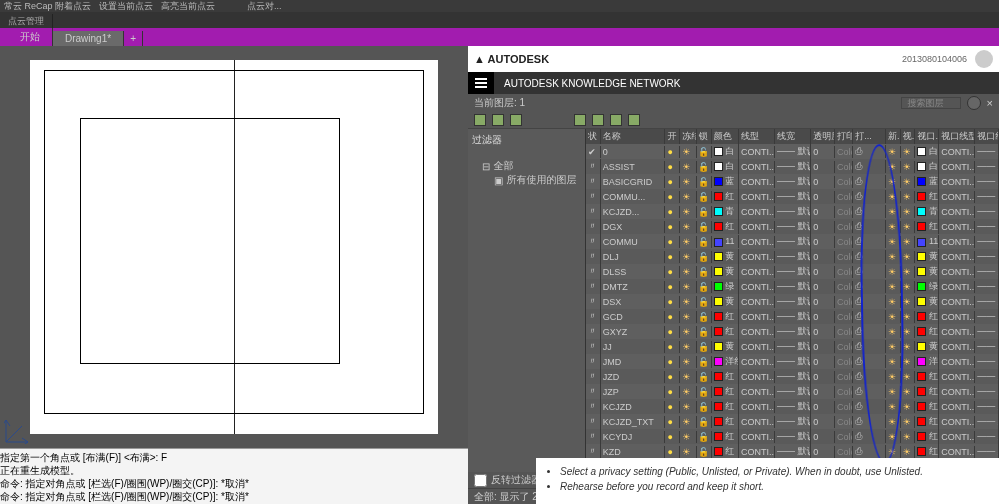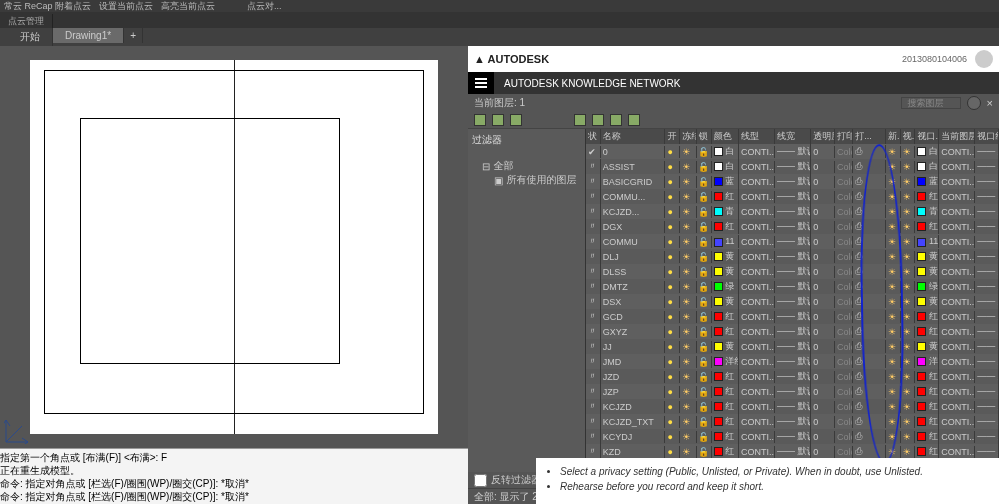--- a/index.html
+++ b/index.html
@@ -1,21 +1,21 @@
 <!DOCTYPE html>
 <html><head>
 <meta charset="utf-8">
 <style>
 *{box-sizing:border-box;margin:0;padding:0;font-family:"Microsoft YaHei",Arial,sans-serif}
 body{background:#555;width:999px;height:504px;overflow:hidden;font-size:10px;color:#ccc;position:relative}
 .top-menu{height:12px;background:#3a3a3a;display:flex;align-items:center;padding:0 4px;font-size:9px;color:#bbb}
 .top-menu span{margin-right:8px}
 .ribbon{height:16px;background:#333;display:flex;align-items:flex-end}
 .rib-group{border-right:1px solid #222;padding:0 8px;height:14px;display:flex;align-items:center;font-size:9px;color:#aaa}
-.tabbar{height:18px;background:#404040;display:flex;align-items:flex-start;padding-left:8px}
+.tabbar{height:18px;background:#a21caf;display:flex;align-items:flex-end;padding-left:8px}
 .tab{padding:2px 12px;font-size:10px;color:#ccc;border-right:1px solid #333}
 .tab.active{background:#6a6a6a}
 .tab.plus{padding:2px 6px}
 .main{display:flex;height:calc(100% - 46px)}
 .left{flex:0 0 468px;display:flex;flex-direction:column;position:relative}
 .canvas{flex:1;background:#fff;margin:14px 30px;position:relative}
 .rect1{position:absolute;border:1px solid #000;left:14px;top:10px;right:14px;bottom:20px}
 .rect2{position:absolute;border:1px solid #000;left:50px;top:58px;width:260px;height:246px}
 .vline{position:absolute;border-left:1px solid #222;left:50%;top:0;bottom:0}
 .ucs{position:absolute;left:4px;bottom:60px;width:30px;height:30px}
@@ -148,21 +148,21 @@
             <div class="c-lk">锁</div>
             <div class="c-co">颜色</div>
             <div class="c-lt">线型</div>
             <div class="c-lw">线宽</div>
             <div class="c-tr">透明度</div>
             <div class="c-pl">打印...</div>
             <div class="c-ps">打...</div>
             <div class="c-nw">新...</div>
             <div class="c-vf">视...</div>
             <div class="c-vc">视口...</div>
-            <div class="c-vl">当前图层</div>
+            <div class="c-vl">视口线型</div>
             <div class="c-vw">视口线...</div>
           </div>
           <div id="rows">
               <div class="grow">
                 <div class="c-st">✔</div>
                 <div class="c-nm">0</div>
                 <div class="c-on bulb">●</div>
                 <div class="c-fr sun">☀</div>
                 <div class="c-lk lock">🔓</div>
                 <div class="c-co"><span class="sw" style="background:#fff"></span> 白</div>

